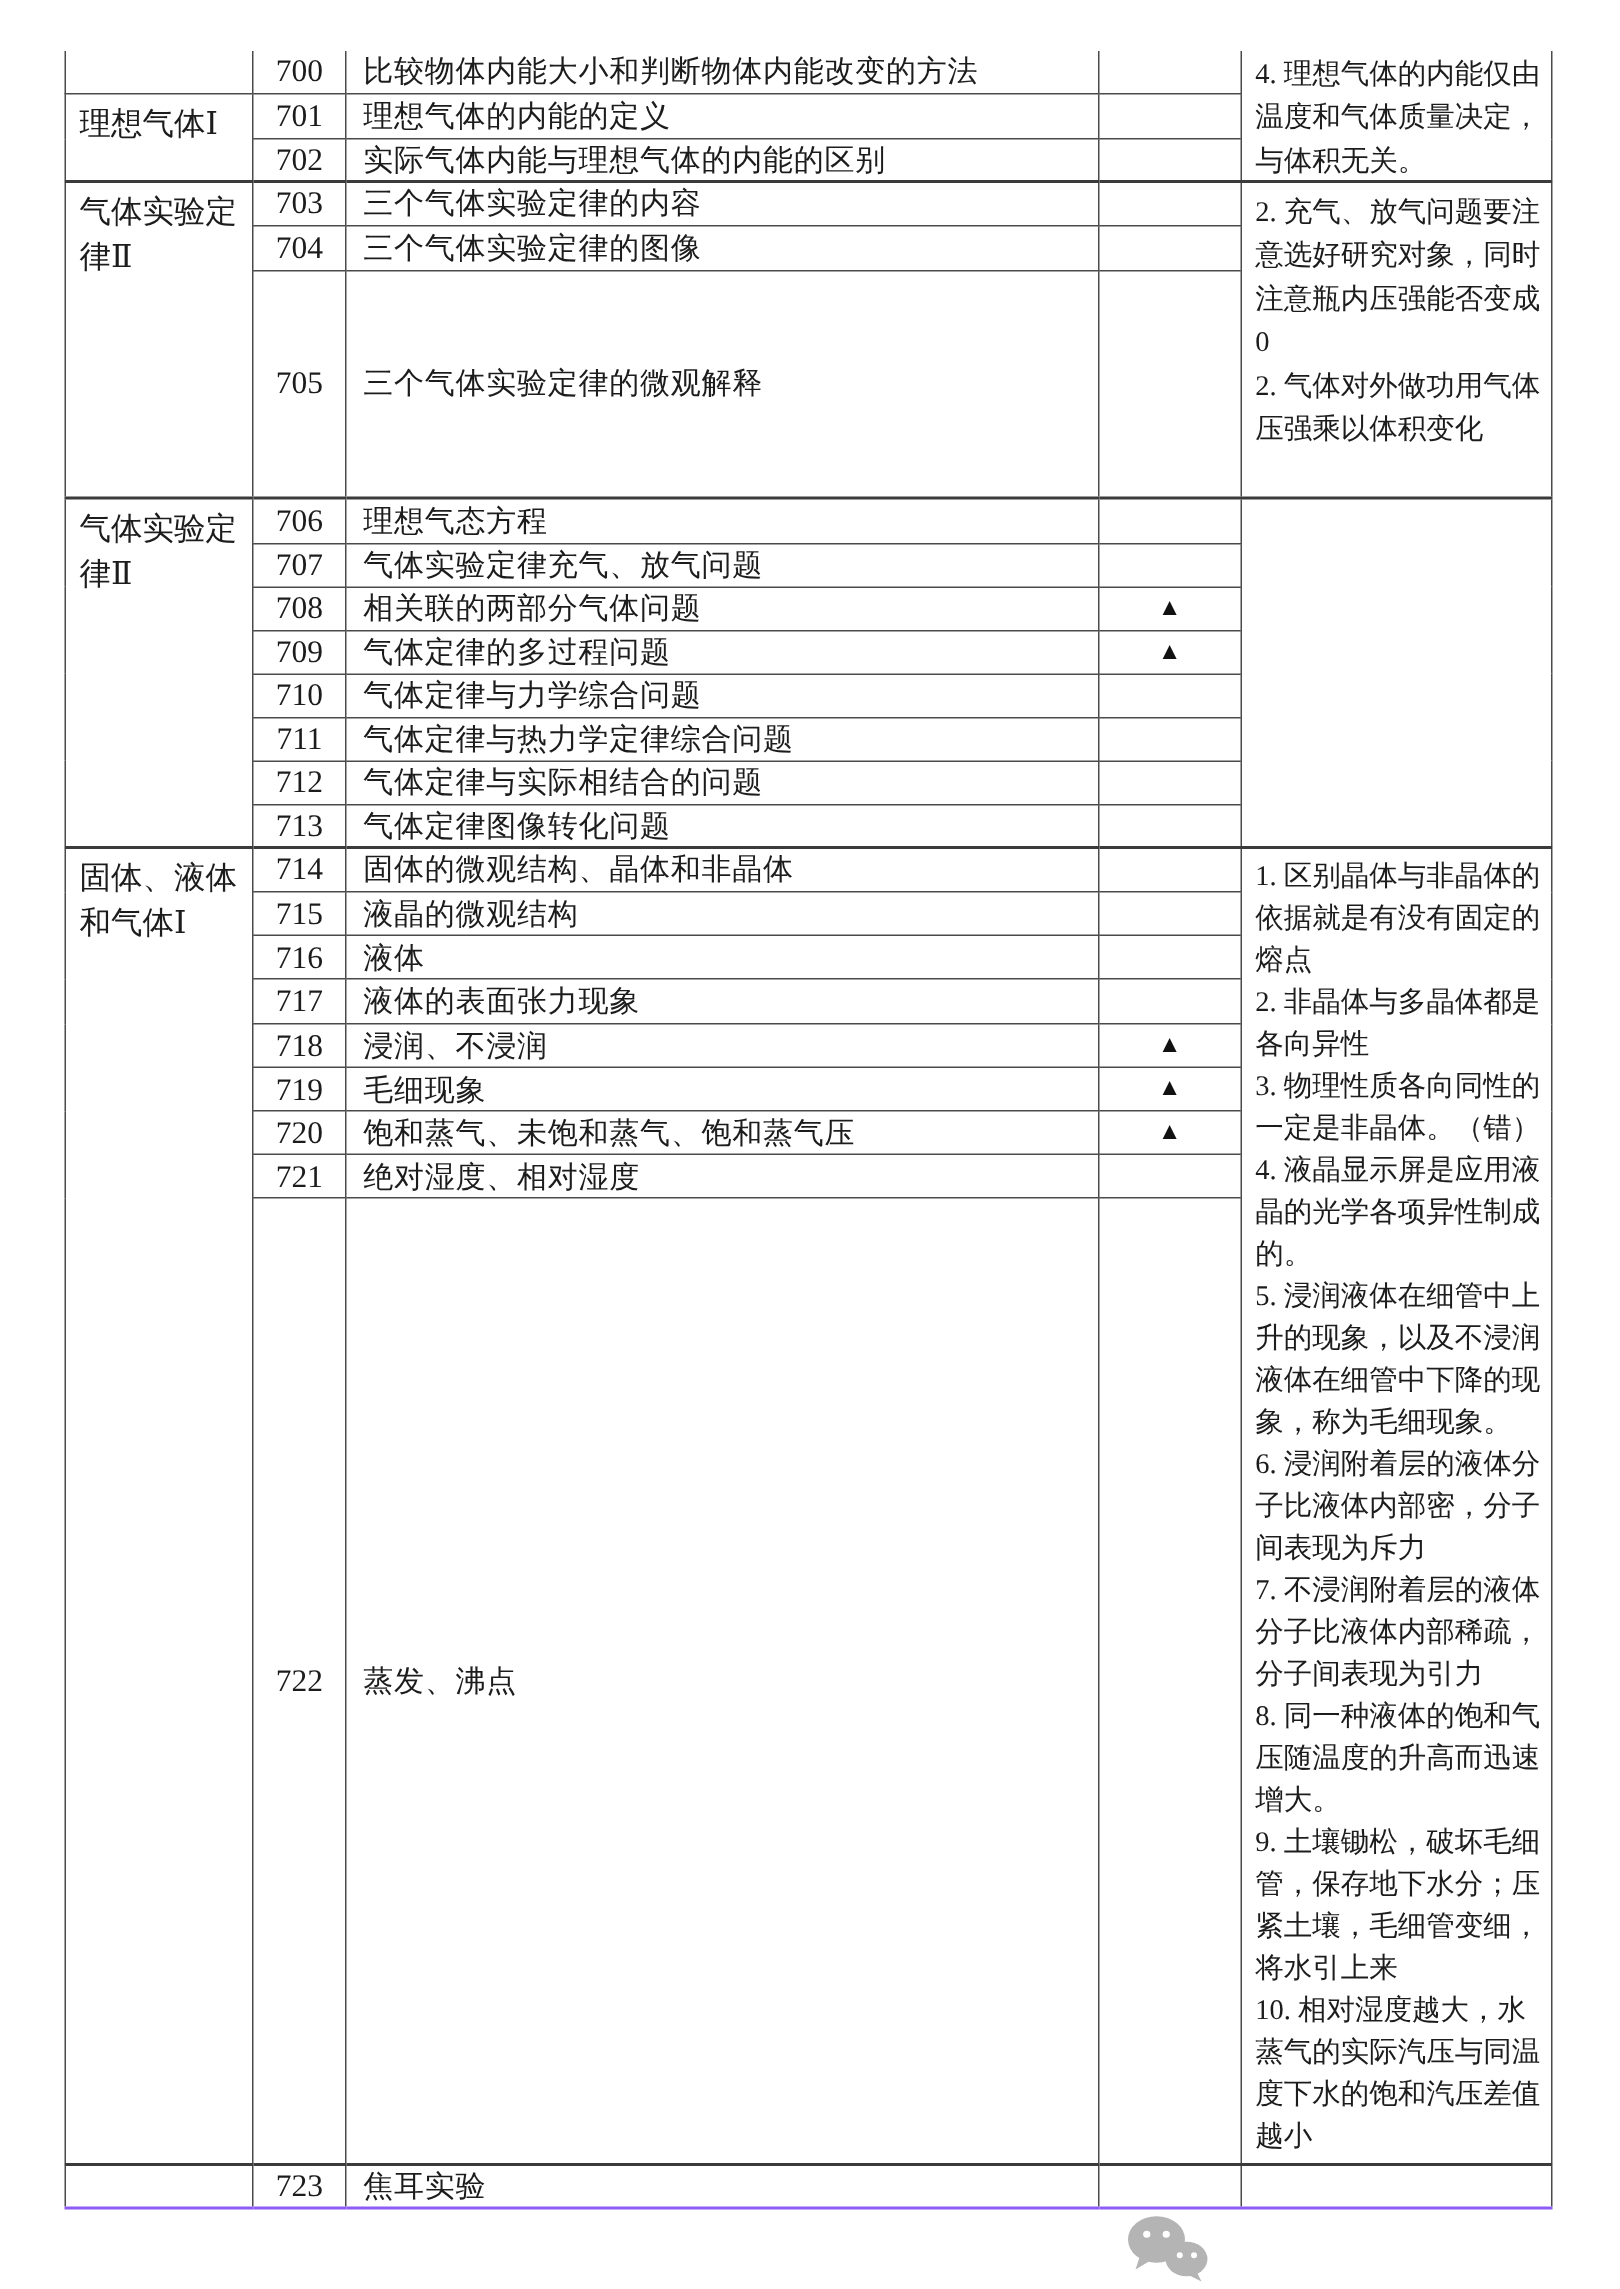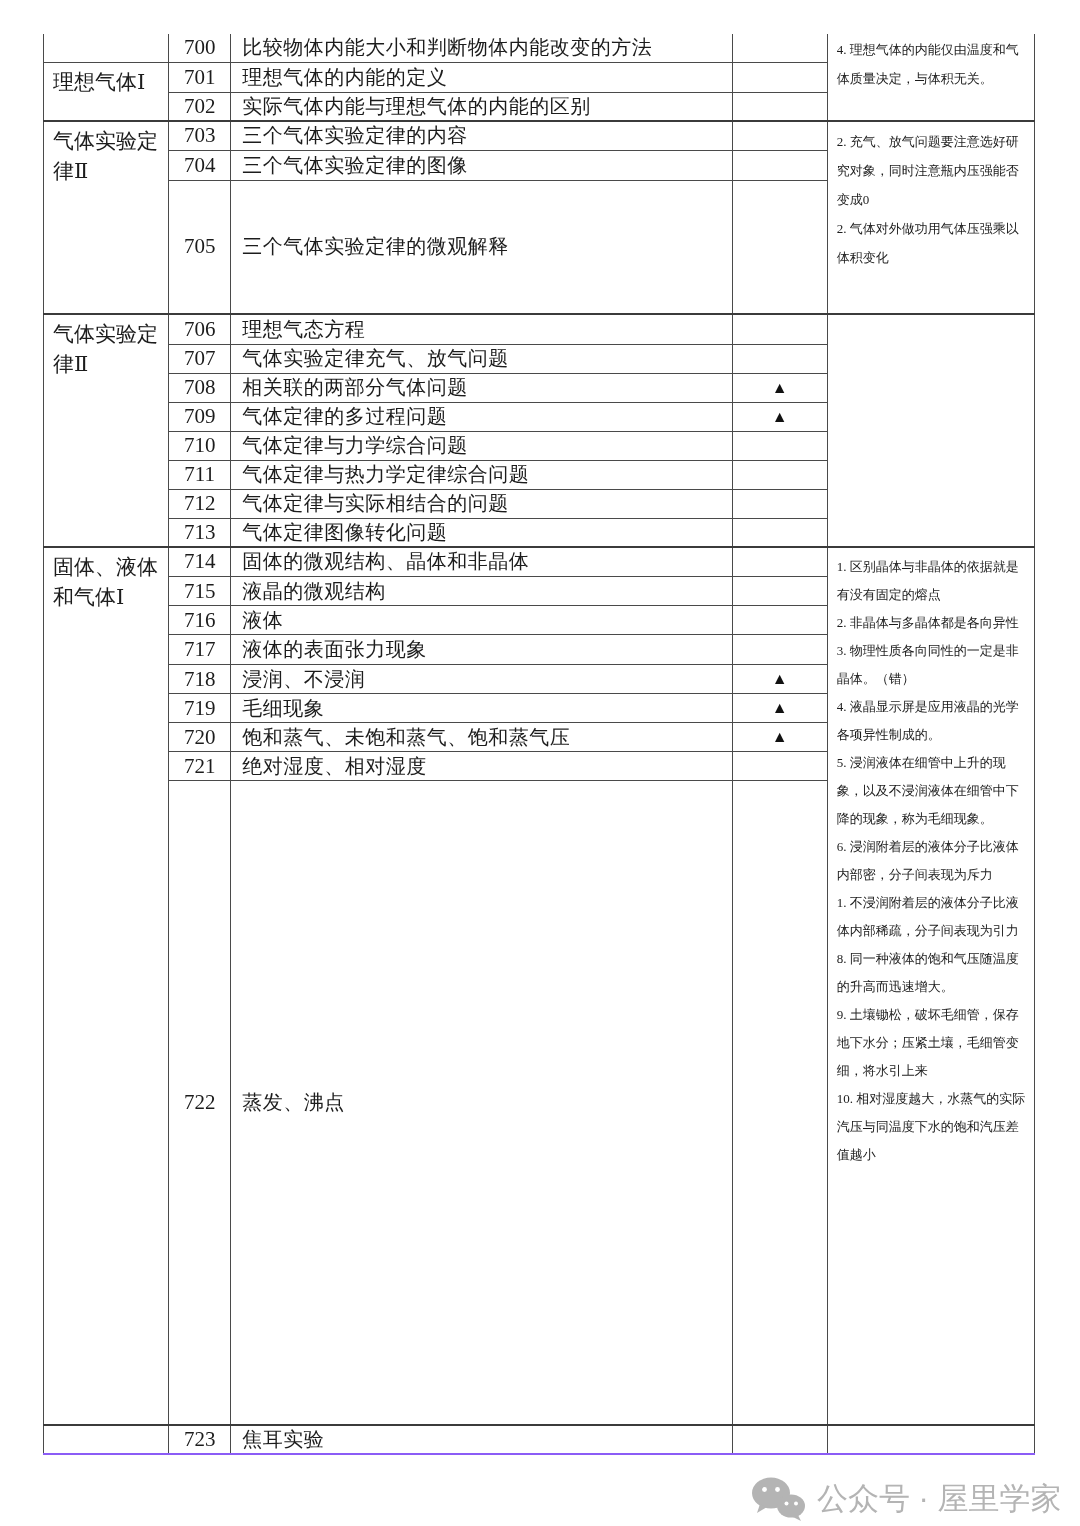--- a/index.html
+++ b/index.html
@@ -13,21 +13,21 @@
     overflow:hidden;}
   tr.cut > td{border-top:none;}
   tr.sec > td{border-top:2px solid #3b3b3b;}
   tr.last > td{border-bottom:2px solid #8b5cf6;}
 
   td.cat{vertical-align:top;padding:4px 6px 0 9px;font-size:21px;line-height:30px;}
   td.num{text-align:center;font-size:21px;}
   td.desc{padding-left:11px;font-size:20px;letter-spacing:0.5px;}
   td.mark{text-align:center;font-size:16px;color:#111;}
   td.notes{vertical-align:top;}
-  .nbox{padding:5px 6px 0 9px;font-size:13px;line-height:29px;overflow:hidden;}
+  .nbox{padding:5px 6px 0 9px;font-size:19px;line-height:29px;overflow:hidden;}
   .nbox.pt0{padding-top:1px;}
   .nbox.lh28{line-height:28px;}
   .nitem{margin:0;}
 
   .watermark{position:absolute;left:750px;top:1476px;display:flex;
     align-items:center;gap:11px;color:#b4b4b4;font-size:31px;
     font-family:"Liberation Sans","DejaVu Sans",sans-serif;white-space:nowrap;}
   .wicon{flex:0 0 auto;display:block;}
 </style>
 </head>
@@ -82,21 +82,21 @@
     </div>
   </td>
 </tr>
 
 <tr style="height:30px">
   <td class="num">704</td>
   <td class="desc">三个气体实验定律的图像</td>
   <td class="mark"></td>
 </tr>
 
-<tr style="height:134px">
+<tr style="height:152px">
   <td class="num">705</td>
   <td class="desc">三个气体实验定律的微观解释</td>
   <td class="mark"></td>
 </tr>
 
 <tr class="sec" style="height:30px">
   <td class="cat" rowspan="8">气体实验定律Ⅱ</td>
   <td class="num">706</td>
   <td class="desc">理想气态方程</td>
   <td class="mark"></td>
@@ -151,21 +151,21 @@
   <td class="desc">固体的微观结构、晶体和非晶体</td>
   <td class="mark"></td>
   <td class="notes" rowspan="9">
     <div class="nbox lh28" style="height:869px">
       <p class="nitem">1. 区别晶体与非晶体的依据就是有没有固定的熔点</p>
       <p class="nitem">2. 非晶体与多晶体都是各向异性</p>
       <p class="nitem">3. 物理性质各向同性的一定是非晶体。（错）</p>
       <p class="nitem">4. 液晶显示屏是应用液晶的光学各项异性制成的。</p>
       <p class="nitem">5. 浸润液体在细管中上升的现象，以及不浸润液体在细管中下降的现象，称为毛细现象。</p>
       <p class="nitem">6. 浸润附着层的液体分子比液体内部密，分子间表现为斥力</p>
-      <p class="nitem">1. 不浸润附着层的液体分子比液体内部稀疏，分子间表现为引力</p>
+      <p class="nitem">7. 不浸润附着层的液体分子比液体内部稀疏，分子间表现为引力</p>
       <p class="nitem">8. 同一种液体的饱和气压随温度的升高而迅速增大。</p>
       <p class="nitem">9. 土壤锄松，破坏毛细管，保存地下水分；压紧土壤，毛细管变细，将水引上来</p>
       <p class="nitem">10. 相对湿度越大，水蒸气的实际汽压与同温度下水的饱和汽压差值越小</p>
     </div>
   </td>
 </tr>
 
 <tr style="height:29px">
   <td class="num">715</td>
   <td class="desc">液晶的微观结构</td>
@@ -233,16 +233,15 @@
       <ellipse cx="41" cy="30" rx="14" ry="11.5"></ellipse>
       <path d="M48 39 L51 45 L43 41 Z"></path>
     </g>
     <g fill="#ffffff">
       <circle cx="14.5" cy="13.5" r="2.4"></circle>
       <circle cx="27.5" cy="13.5" r="2.4"></circle>
       <circle cx="36.5" cy="27.5" r="2"></circle>
       <circle cx="46" cy="27.5" r="2"></circle>
     </g>
   </svg>
-  <span class="wtext">公众号 · 屋里学家</span>
 </div>
 
 </div>
 
 </body></html>

